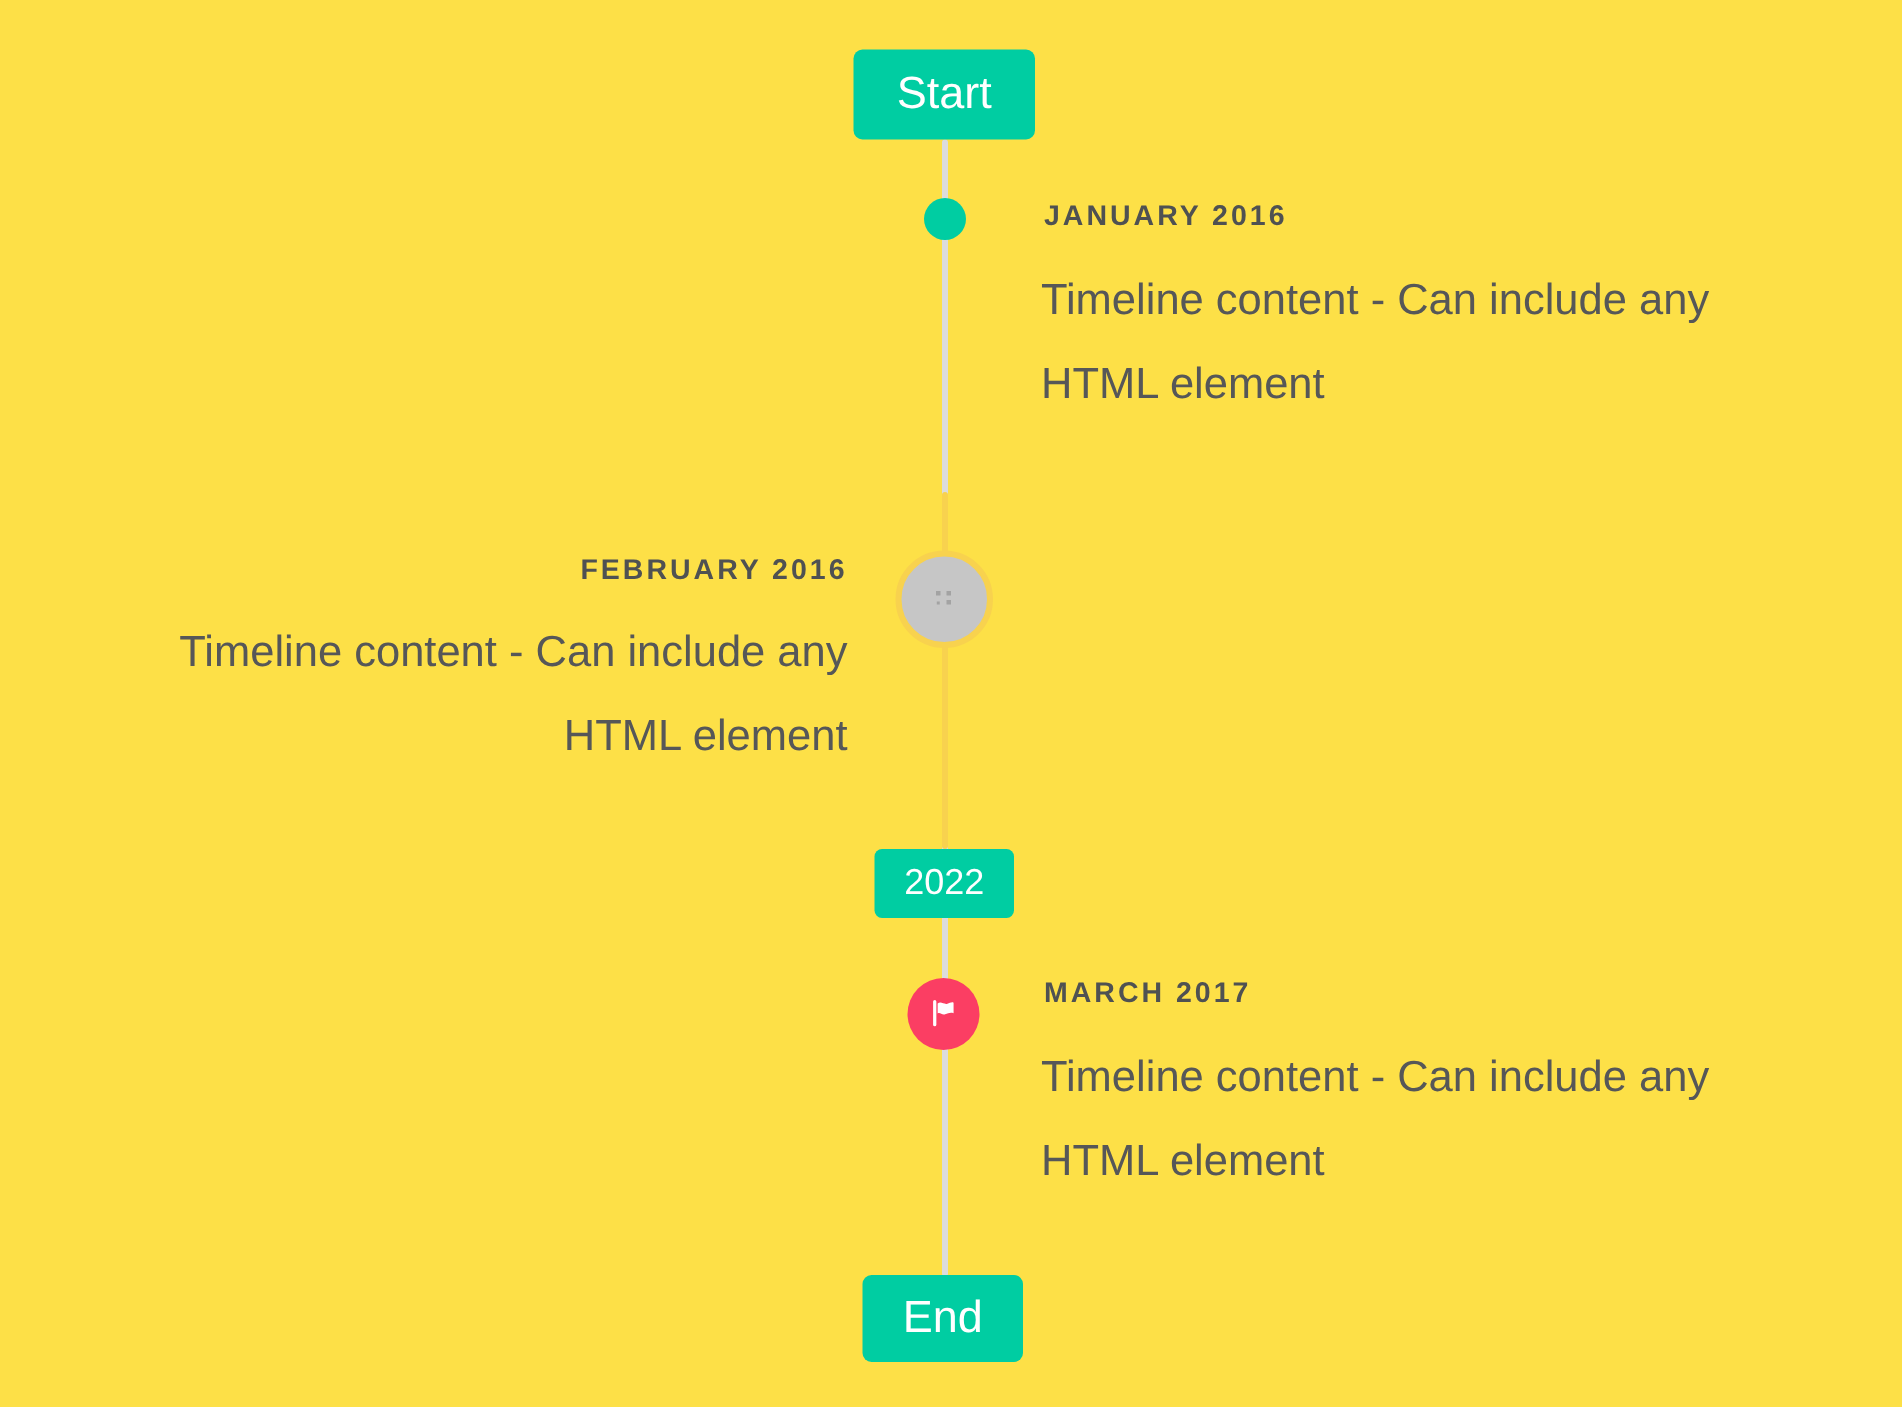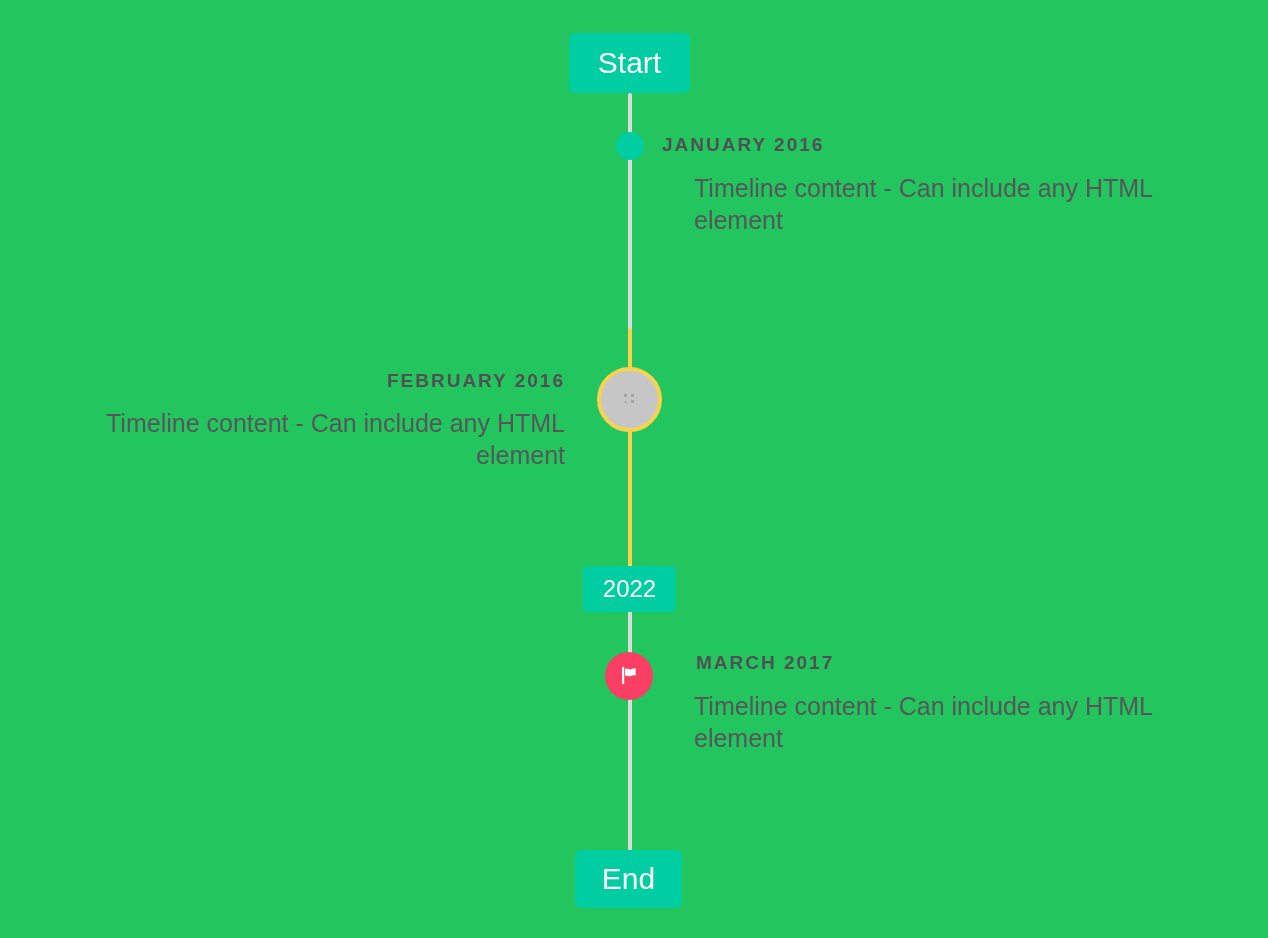--- a/index.html
+++ b/index.html
@@ -1,20 +1,20 @@
 <!DOCTYPE html>
 <html style="--teal: #00cda2; --yellow: #f8d24e; --red: #fb3e63; --line: #dcdcdc; --circleFill: #c6c6c6; --headingText: #4f5152; --bodyText: #565758;"><head>
 <meta charset="utf-8">
 <style>
   html, body { margin: 0; padding: 0; background: #ffffff; }
   .canvas {
     position: relative;
     width: 1268px;
     height: 938px;
-    background: #22c55e;
+    background: #fde047;
     overflow: hidden;
     font-family: "Liberation Sans", sans-serif;
   }
   .line {
     position: absolute;
     width: 4px;
     border-radius: 2px;
   }
   .line.gray   { left: 628px; top: 93px;  height: 758px; background: var(--line); }
   .line.yellow { left: 628px; top: 328px; height: 238px; background: var(--yellow); }
@@ -63,25 +63,25 @@
     position: absolute;
     font-size: 19px;
     font-weight: 700;
     letter-spacing: 2px;
     color: var(--headingText);
     white-space: nowrap;
   }
   .entry-content {
     position: absolute;
     width: 530px;
-    font-size: 25px;
-    line-height: 32px;
+    font-size: 29px;
+    line-height: 56px;
     color: var(--bodyText);
   }
-  .t-jan { left: 662px; top: 134px; }
+  .t-jan { left: 696px; top: 134px; }
   .c-jan { left: 694px; top: 172px; }
   .t-feb { right: 703px; top: 370px; text-align: center; }
   .c-feb { right: 703px; top: 407px; text-align: right; }
   .t-mar { left: 696px; top: 652px; }
   .c-mar { left: 694px; top: 690px; }
 </style>
 </head>
 <body>
 
 <div class="canvas">

